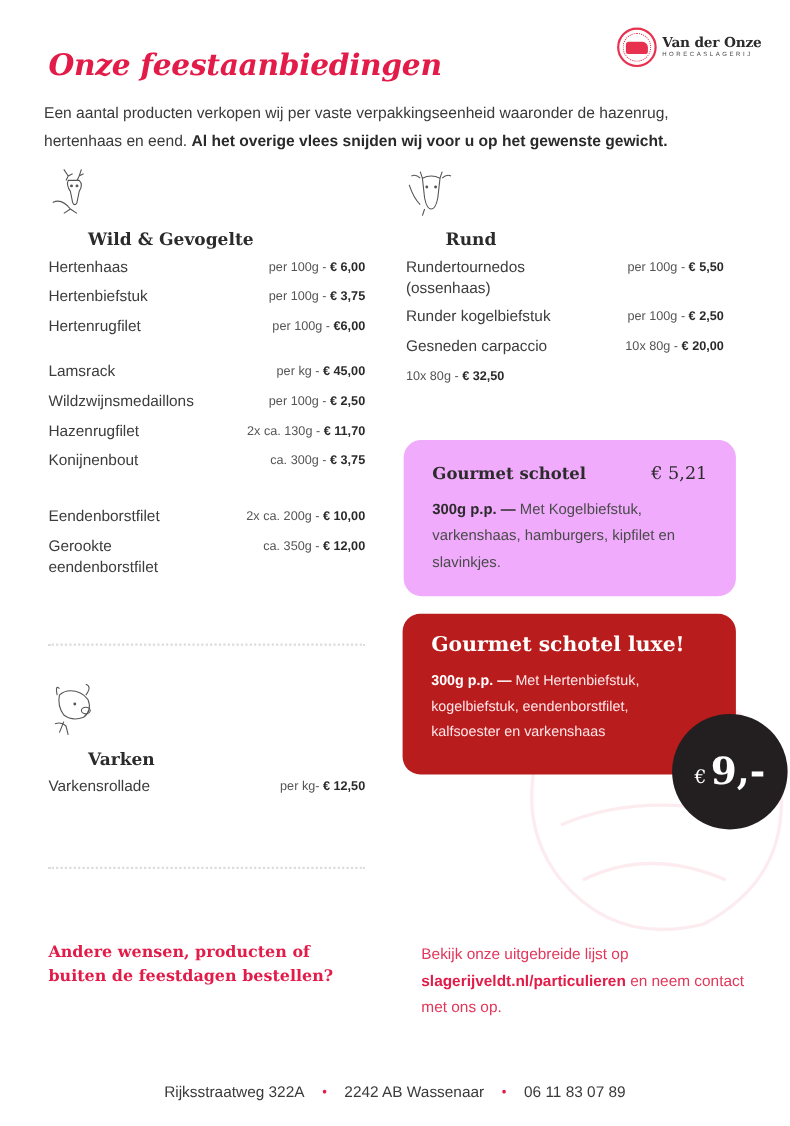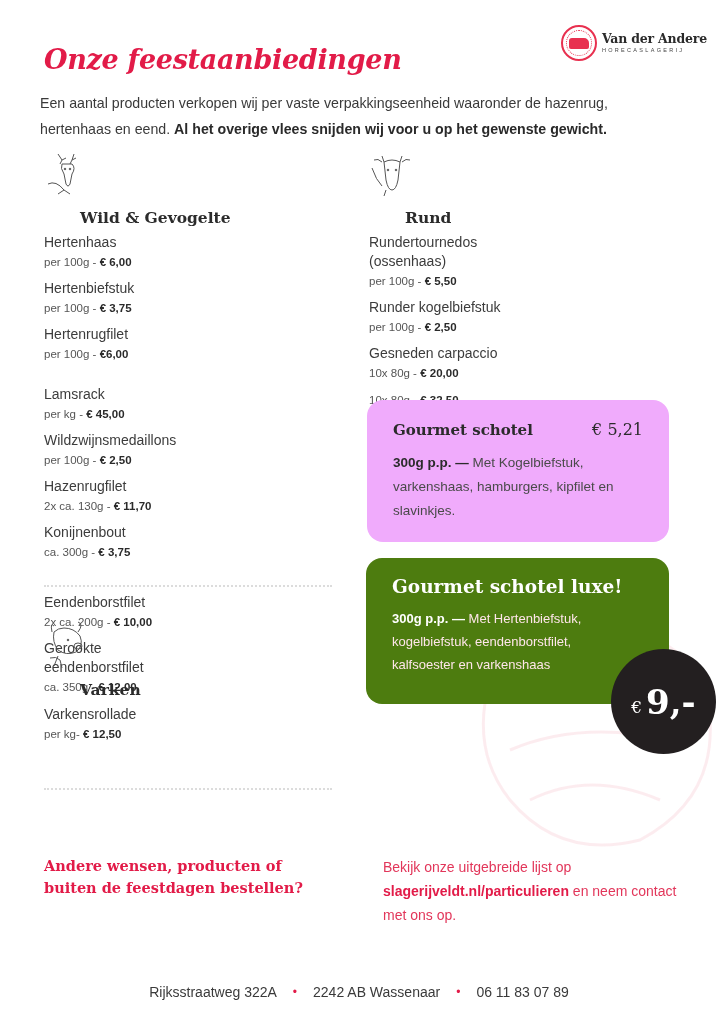--- a/index.html
+++ b/index.html
@@ -20,37 +20,37 @@
   .intro { position: absolute; left: 40px; top: 90px; width: 640px; font-size: 14.2px; line-height: 26px; color: #3a3a3a; }
   .intro b { font-weight: bold; color: #2a2a2a; }
 
   
   .animal { position: absolute; width: 48px; height: 48px; }
   .animal svg { width: 100%; height: 100%; }
 
   
   .section { position: absolute; }
   .section-title { font-family: "DejaVu Serif", serif; font-weight: bold; font-size: 15.5px; color: #2b2b2b; margin-bottom: 6px; margin-left: 36px; }
-  .row { display: flex; justify-content: space-between; align-items: flex-start; font-size: 14px; line-height: 19px; margin-bottom: 7px; flex-direction: column; }
+  .row { display: flex; justify-content: space-between; align-items: flex-start; font-size: 14px; line-height: 19px; margin-bottom: 7px; }
   .row .name { color: #3c3c3c; }
   .row .price { text-align: right; white-space: nowrap; font-size: 11.5px; color: #555; padding-top: 1px; }
   .row .price b { font-weight: bold; color: #2a2a2a; font-size: 11.5px; }
   .gap { height: 14px; }
 
   .divider { position: absolute; left: 44px; width: 288px; border-top: 2px dotted #dcdcdc; }
 
   
   .card-pink { position: absolute; left: 367px; top: 400px; width: 302px; height: 142px; background: #f0abfc; border-radius: 16px; padding: 20px 26px 0 26px; }
   .card-pink .head { display: flex; justify-content: space-between; align-items: baseline; }
   .card-pink .title { font-family: "DejaVu Serif", serif; font-weight: bold; font-size: 15px; color: #2b2b2b; }
   .card-pink .amount { font-family: "DejaVu Serif", serif; font-size: 16px; color: #2b2b2b; }
   .card-pink .desc { margin-top: 12px; font-size: 13.5px; line-height: 24px; color: #4a4a4a; }
   .card-pink .desc b { color: #2b2b2b; }
 
-  .card-red { position: absolute; left: 366px; top: 558px; width: 303px; height: 146px; background: #4d7c0f; border-radius: 16px; padding: 18px 26px 0 26px; color: #fff; }
+  .card-red { position: absolute; left: 366px; top: 558px; width: 303px; height: 146px; background: #b91c1c; border-radius: 16px; padding: 18px 26px 0 26px; color: #fff; }
   .card-red .title { font-family: "DejaVu Serif", serif; font-weight: bold; font-size: 18.5px; color: #fff; }
   .card-red .desc { margin-top: 10px; font-size: 13px; line-height: 23px; color: #ffe6ea; }
   .card-red .desc b { color: #fff; }
 
   .price-circle { position: absolute; left: 611px; top: 649px; width: 105px; height: 105px; border-radius: 50%; background: #231f20; color: #fff; display: flex; align-items: center; justify-content: center; }
   .price-circle .cur { font-family: "DejaVu Serif", serif; font-size: 17px; margin-right: 4px; margin-top: 10px; }
   .price-circle .val { font-family: "DejaVu Serif", serif; font-weight: bold; font-size: 34px; }
 
   
   .bg-illustration { position: absolute; left: 470px; top: 600px; width: 248px; height: 260px; opacity: 0.08; }
@@ -65,21 +65,21 @@
   .footer .dot { color: #e21b48; margin: 0 16px; font-size: 12px; }
 </style>
 </head>
 <body>
 
 <div class="logo">
   <div class="logo-badge">
     <div class="logo-cow"></div>
   </div>
   <div class="logo-text">
-    <span class="logo-name">Van der Andere</span>
+    <span class="logo-name">Van der Onze</span>
     <span class="logo-sub">HORECASLAGERIJ</span>
   </div>
 </div>
 
 <h1 class="page-title">Onze feestaanbiedingen</h1>
 <p class="intro">
   <span>Een aantal producten verkopen wij per vaste verpakkingseenheid waaronder de hazenrug, hertenhaas en eend. </span><b>Al het overige vlees snijden wij voor u op het gewenste gewicht.</b>
 </p>
 
 <div class="animal" style="left:44px; top:150px;">

